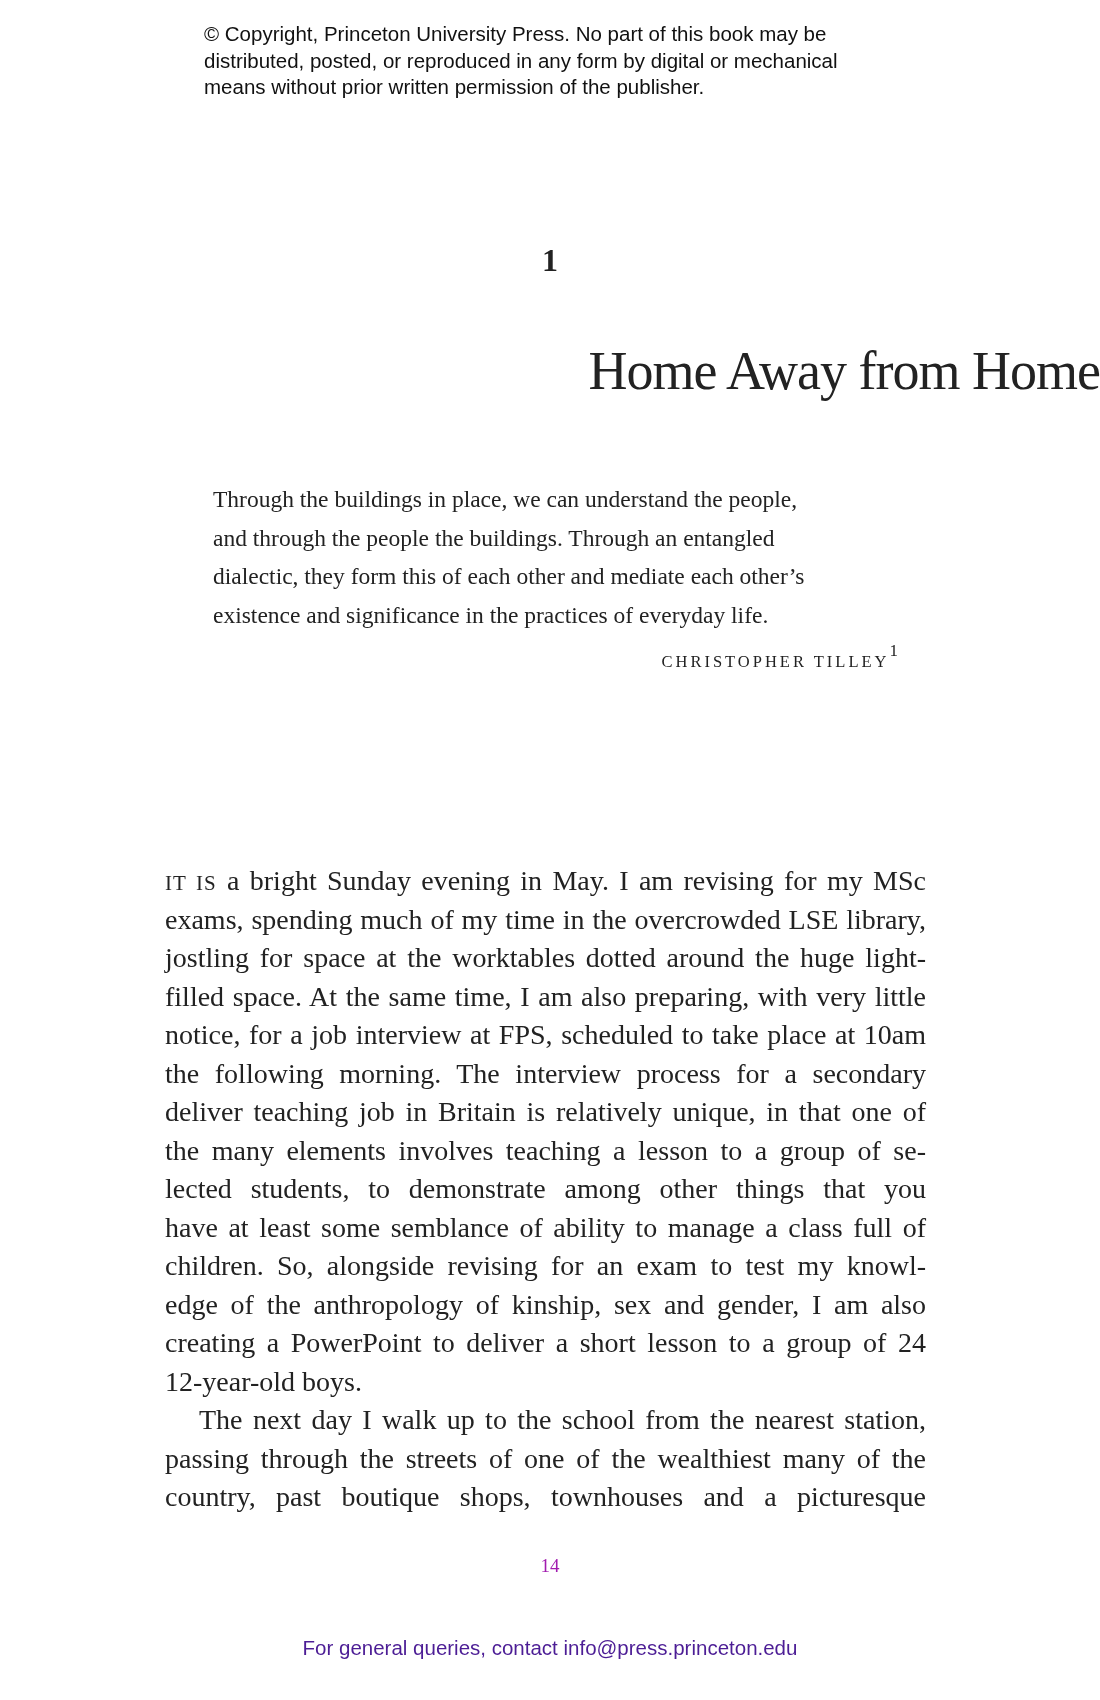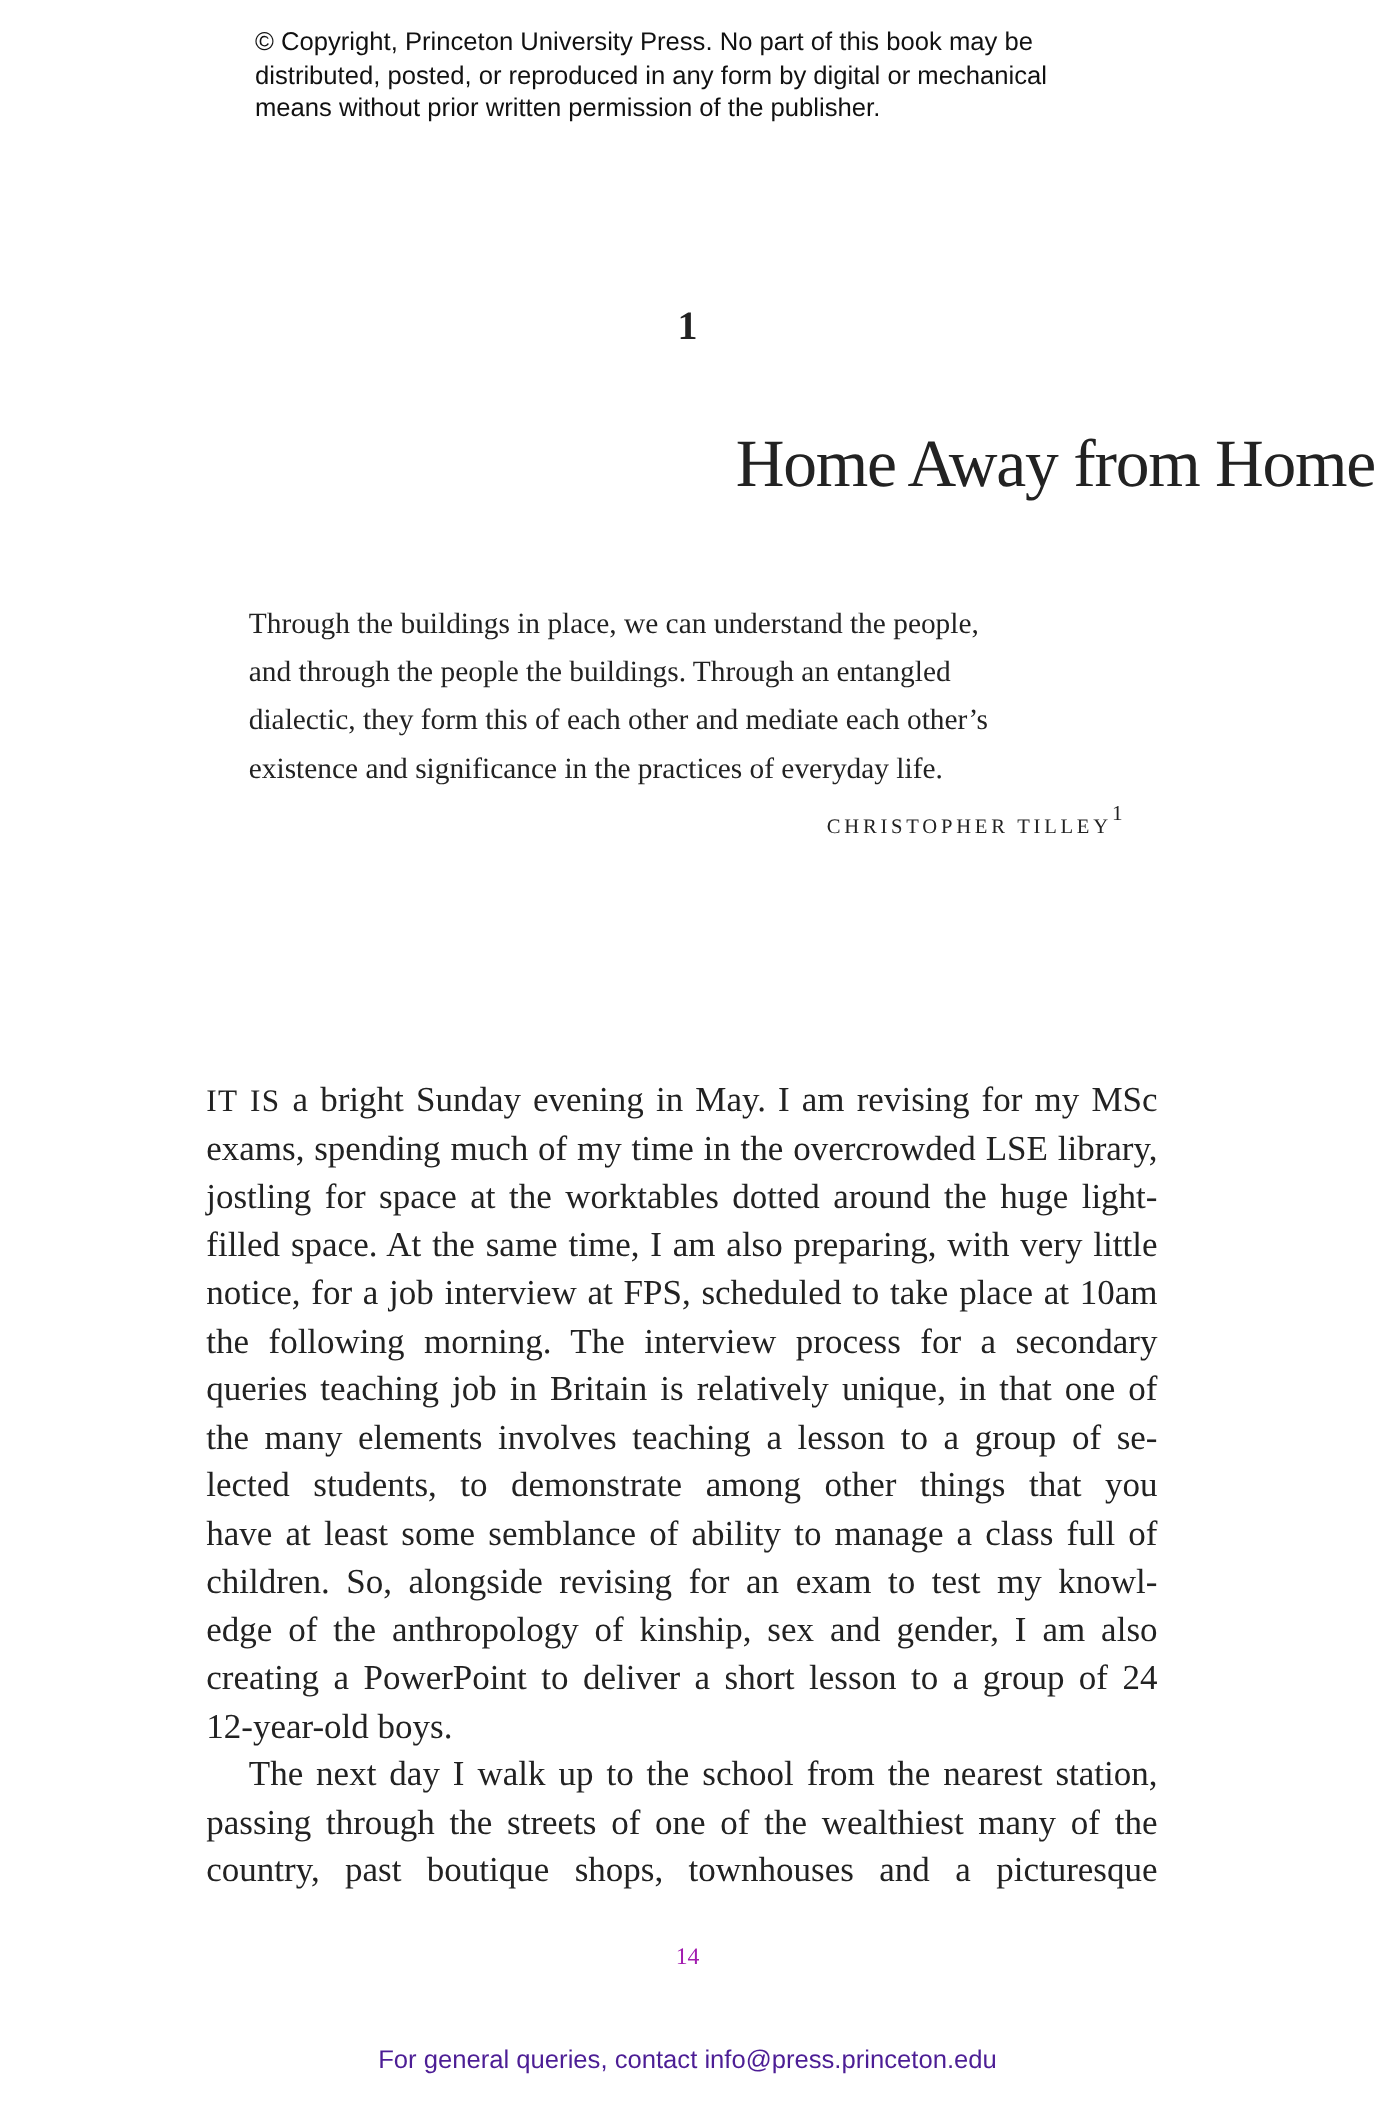--- a/index.html
+++ b/index.html
@@ -14,35 +14,35 @@
     font-family: "Liberation Serif", serif; font-size: 32px; font-weight: bold; color: #222;
   }
   .chapter-title {
     position: absolute; left: 0; width: 1100px; top: 340px; text-align: right;
     font-family: "Liberation Serif", serif; font-size: 54px; color: #222; letter-spacing: -1px;
   }
   .epigraph {
     position: absolute; left: 199px; top: 480px; width: 720px;
     font-family: "Liberation Serif", serif; font-size: 23.5px; line-height: 38.5px; color: #222;
   }
-  .epigraph div { white-space: nowrap; }
+  .epigraph div { white-space: nowrap; margin-left: 14px; }
   .attribution {
     position: absolute; right: 202px; top: 645px;
     font-family: "Liberation Serif", serif; font-size: 16.5px; letter-spacing: 3px; color: #222;
     white-space: nowrap;
   }
   .attribution sup { font-size: 17px; letter-spacing: 0; position: relative; top: -4px; }
   .body-text {
     position: absolute; left: 165px; top: 862px; width: 761px;
     font-family: "Liberation Serif", serif; font-size: 28px; line-height: 38.5px; color: #222;
   }
   .body-text .line { display: block; text-align: justify; text-align-last: justify; white-space: nowrap; height: 38.5px; }
   .body-text .line.last { text-align-last: left; }
   .body-text .line.indent { text-indent: 34px; }
-  .smallcaps { font-size: 25px; letter-spacing: 1px; }
+  .smallcaps { font-size: 21px; letter-spacing: 1px; }
   .page-number {
     position: absolute; left: 0; width: 1100px; top: 1555px; text-align: center;
     font-family: "Liberation Serif", serif; font-size: 19px; color: #a21caf;
   }
   .footer {
     position: absolute; left: 0; width: 1100px; top: 1636px; text-align: center;
     font-family: "Liberation Sans", sans-serif; font-size: 20.5px; color: #4c1d95;
   }
 </style>
 </head>
@@ -67,21 +67,21 @@
   <span>CHRISTOPHER TILLEY</span><sup>1</sup>
 </div>
 
 <div class="body-text">
   <span class="line"><span class="smallcaps">IT IS</span><span> a bright Sunday evening in May. I am revising for my MSc</span></span>
   <span class="line">exams, spending much of my time in the overcrowded LSE library,</span>
   <span class="line">jostling for space at the worktables dotted around the huge light-</span>
   <span class="line">filled space. At the same time, I am also preparing, with very little</span>
   <span class="line">notice, for a job interview at FPS, scheduled to take place at 10am</span>
   <span class="line">the following morning. The interview process for a secondary</span>
-  <span class="line">queries teaching job in Britain is relatively unique, in that one of</span>
+  <span class="line">deliver teaching job in Britain is relatively unique, in that one of</span>
   <span class="line">the many elements involves teaching a lesson to a group of se-</span>
   <span class="line">lected students, to demonstrate among other things that you</span>
   <span class="line">have at least some semblance of ability to manage a class full of</span>
   <span class="line">children. So, alongside revising for an exam to test my knowl-</span>
   <span class="line">edge of the anthropology of kinship, sex and gender, I am also</span>
   <span class="line">creating a PowerPoint to deliver a short lesson to a group of 24</span>
   <span class="line last">12-year-old boys.</span>
   <span class="line indent">The next day I walk up to the school from the nearest station,</span>
   <span class="line">passing through the streets of one of the wealthiest many of the</span>
   <span class="line">country, past boutique shops, townhouses and a picturesque</span>

